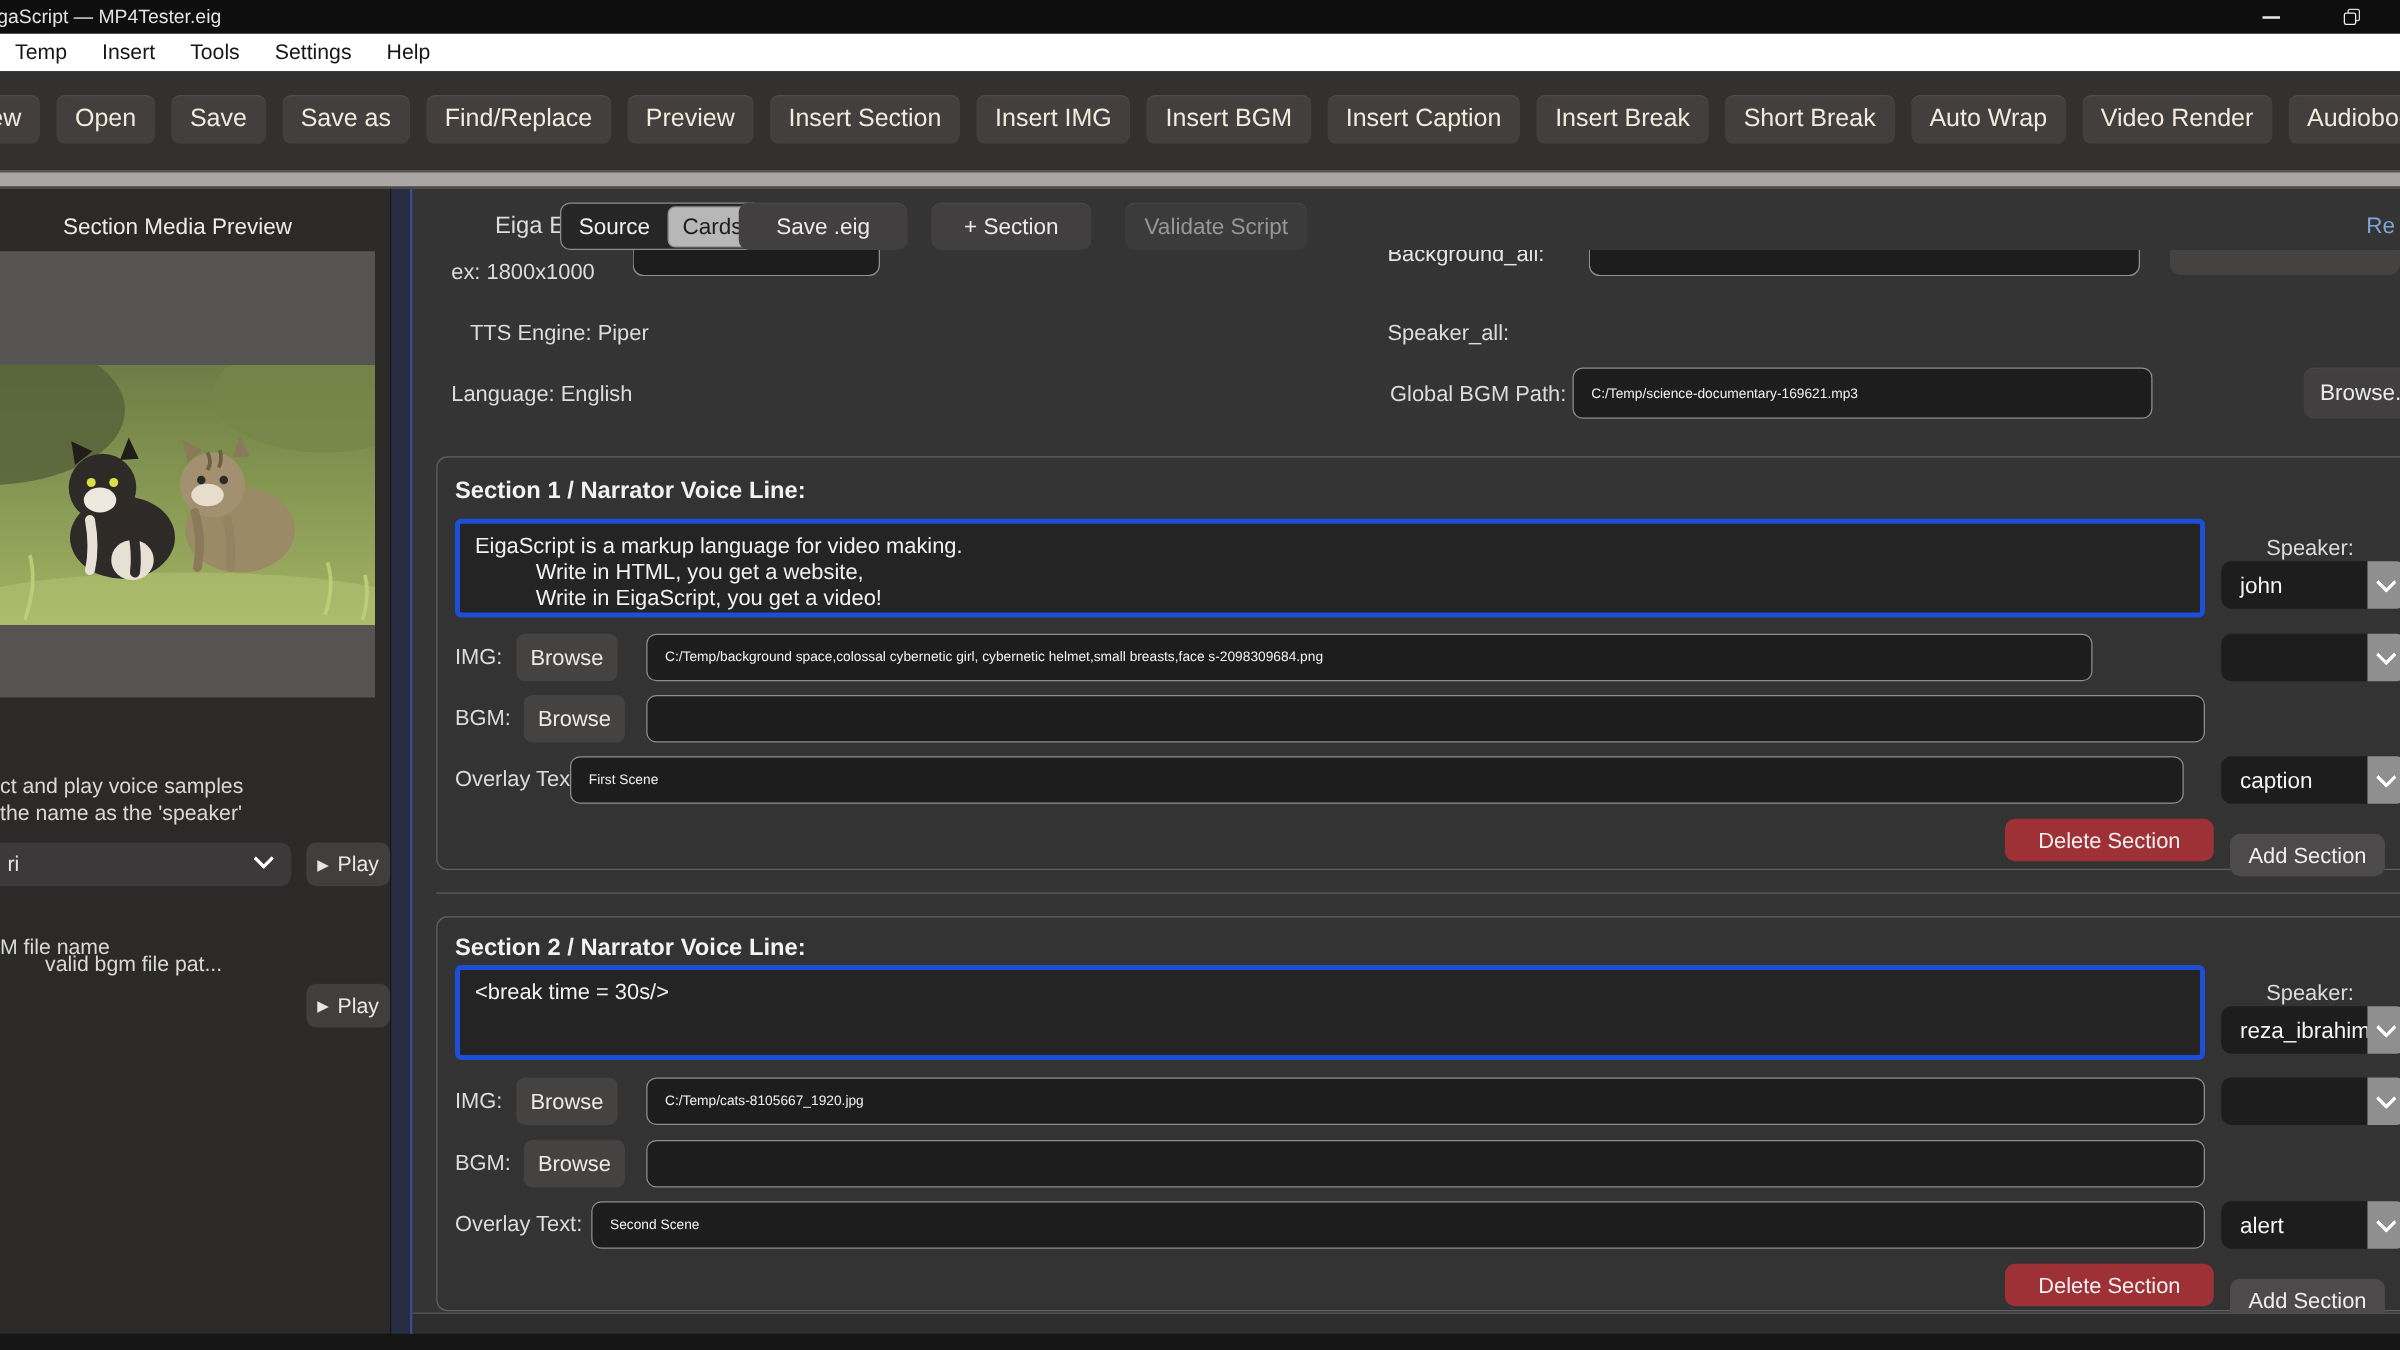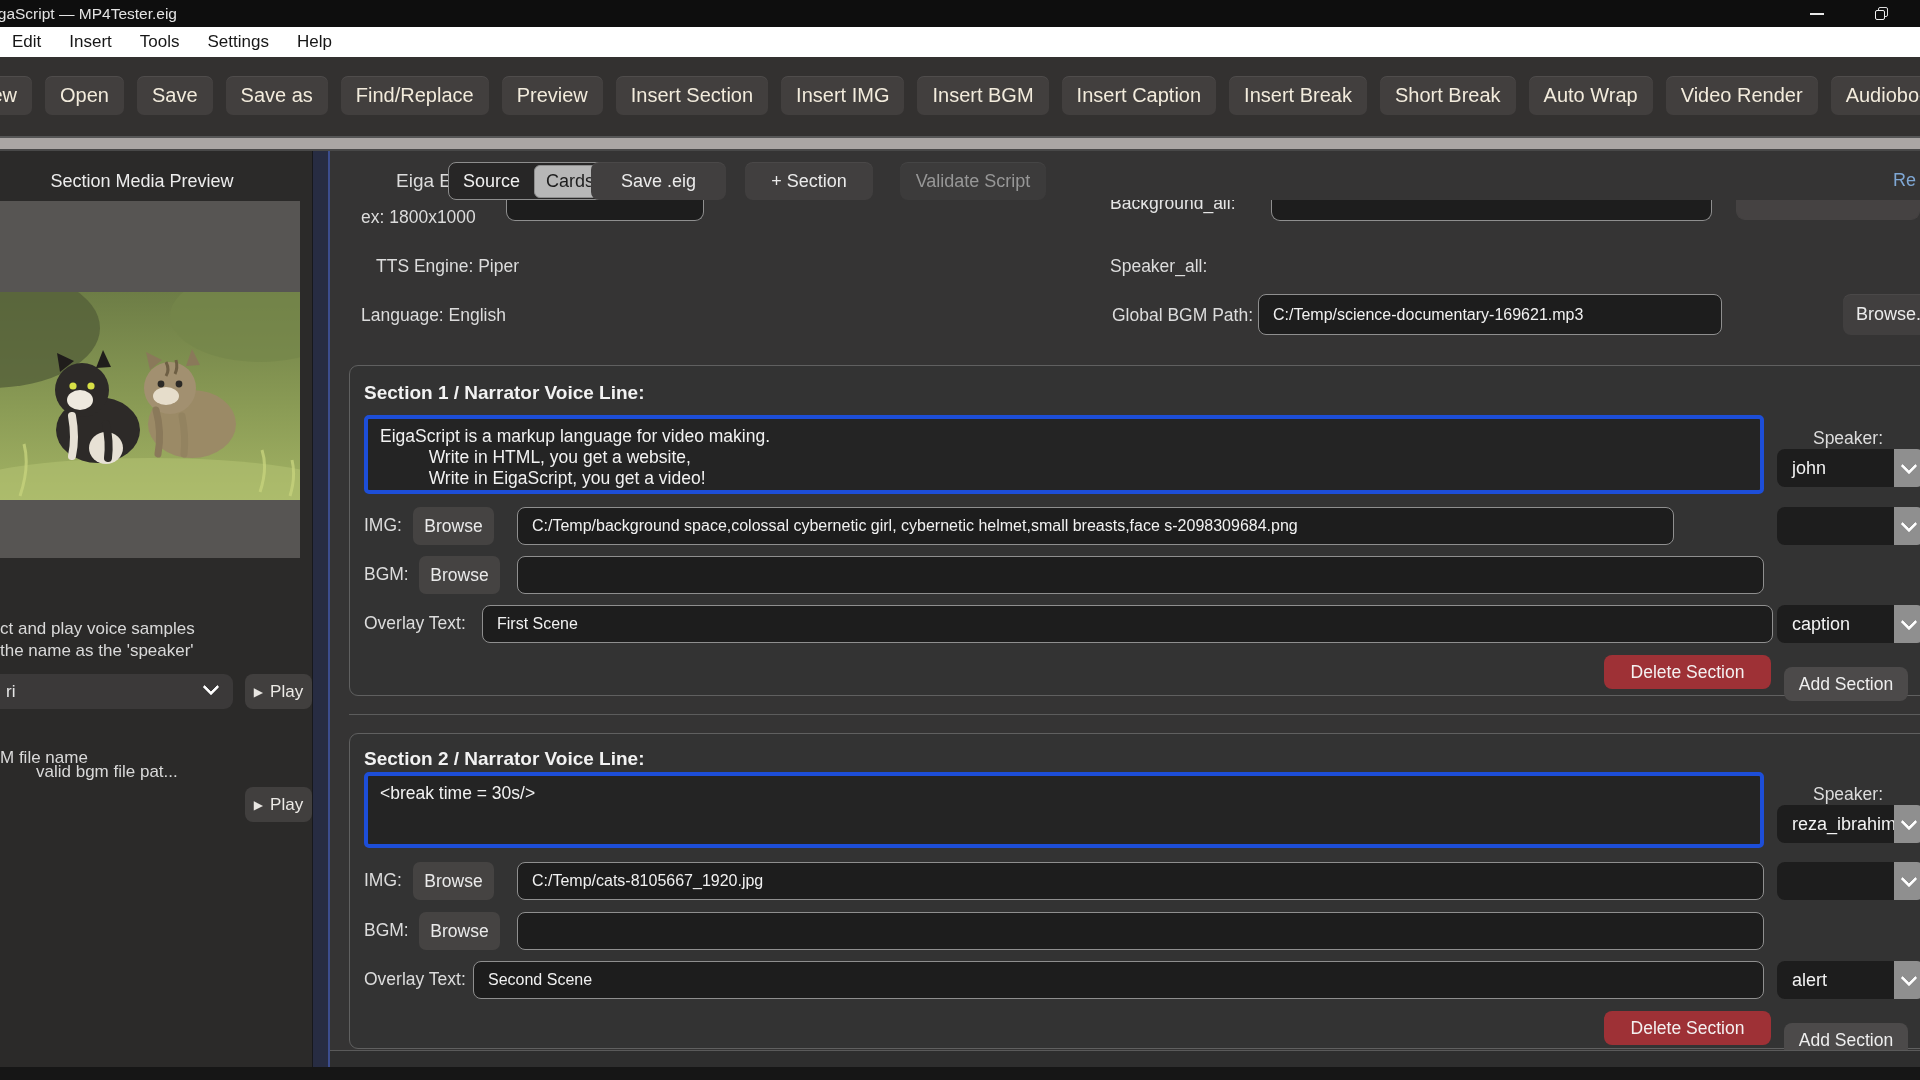--- a/index.html
+++ b/index.html
@@ -39,21 +39,21 @@
   
   .splitter{left:312px;top:151px;width:18px;height:929px;background:#272c42;border-left:1px solid #17181c;border-right:2px solid #3c4d8e;box-sizing:border-box;}
   
   .editor{left:330px;top:151px;width:1590px;height:929px;background:#353434;overflow:hidden;}
   .lbl{position:absolute;font-size:17.5px;color:#dcdcdc;white-space:nowrap;}
   .ebtn{position:absolute;background:#413f3f;border-radius:8px;color:#ebebeb;font-size:18px;display:flex;align-items:center;justify-content:center;box-shadow:inset 0 1px 0 rgba(255,255,255,.05);}
   .seg{position:absolute;left:118px;top:11px;height:38px;background:#272626;border:1px solid #8d8d8d;border-radius:8px;display:flex;align-items:center;box-sizing:border-box;}
   .seg .s-src{padding:0 14px;font-size:18px;color:#f0f0f0;}
   .seg .s-cards{margin:2px 3px 2px 0;padding:5px 11px;font-size:18px;color:#1d1d1d;background:#b7b7b7;border-radius:6px;border:1px solid #8d8d8d;}
   .dark-input{position:absolute;background:#1d1d1d;border:1px solid #8f8f8f;border-radius:8px;box-sizing:border-box;
-              display:flex;align-items:center;padding:0 14px;font-size:16px;color:#f1f1f1;white-space:nowrap;overflow:hidden;}
+              display:flex;align-items:center;padding:0 14px;font-size:11px;color:#f1f1f1;white-space:nowrap;overflow:hidden;}
   .frag{position:absolute;background:#1d1d1d;border:1px solid #8f8f8f;border-top:none;border-radius:0 0 9px 9px;box-sizing:border-box;}
   .dd{position:absolute;display:flex;}
   .dd .body{flex:1;background:#1d1d1d;border-radius:8px 0 0 8px;display:flex;align-items:center;padding-left:15px;
             font-size:18px;color:#f3f3f3;white-space:nowrap;overflow:hidden;}
   .dd .chevbox{width:30px;background:#8f8f8f;border-radius:0 7px 7px 0;display:flex;align-items:center;justify-content:center;}
   .chev{display:inline-block;width:9px;height:9px;border-right:3px solid #ffffff;border-bottom:3px solid #ffffff;transform:rotate(45deg);border-radius:1.5px;margin-top:-4px;}
   .card{position:absolute;left:19px;width:1585px;border:1px solid #606060;border-radius:9px;background:#333333;box-sizing:border-box;}
   .card h3{position:absolute;left:14px;margin:0;font-size:19px;font-weight:bold;color:#f2f2f2;white-space:nowrap;}
   .ta{position:absolute;left:14px;width:1400px;background:#242424;border:4px solid #1d4ed8;border-radius:5px;box-sizing:border-box;
       padding:7px 12px;font-size:17.5px;line-height:21px;color:#f2f2f2;white-space:pre-wrap;font-family:inherit;}
@@ -77,21 +77,21 @@
   </span>
   <span class="winbtn" style="left:1860px;">
     <span class="rest-glyph">
         <span class="r2"></span>
         <span class="r1"></span>
       </span>
   </span>
 </div>
 
 <div class="abs menubar">
-  <span class="mi">Edit</span>
+  <span class="mi">Temp</span>
   <span class="mi">Insert</span>
   <span class="mi">Tools</span>
   <span class="mi">Settings</span>
   <span class="mi">Help</span>
 </div>
 
 <div class="abs toolbar">
   <div class="tbrow">
     <span class="tbtn">New</span>
     <span class="tbtn">Open</span>
@@ -236,21 +236,21 @@
         </span>
     </div>
 
     <div class="lbl" style="left:14px;top:198px;">BGM:</div>
     <div class="browse" style="left:69px;top:190px;">Browse</div>
     <div class="dark-input" style="left:167px;top:190px;width:1247px;height:38px;">
       <span></span>
     </div>
 
     <div class="lbl" style="left:14px;top:247px;">Overlay Text:</div>
-    <div class="dark-input" style="left:132px;top:239px;width:1291px;height:38px;">
+    <div class="dark-input" style="left:106px;top:239px;width:1291px;height:38px;">
       <span>First Scene</span>
     </div>
     <div class="dd" style="left:1427px;top:239px;width:147px;height:38px;">
       <span class="body">caption</span>
       <span class="chevbox">
           <span class="chev"></span>
         </span>
     </div>
 
     <div class="red-btn" style="left:1254px;top:289px;width:167px;">Delete Section</div>

